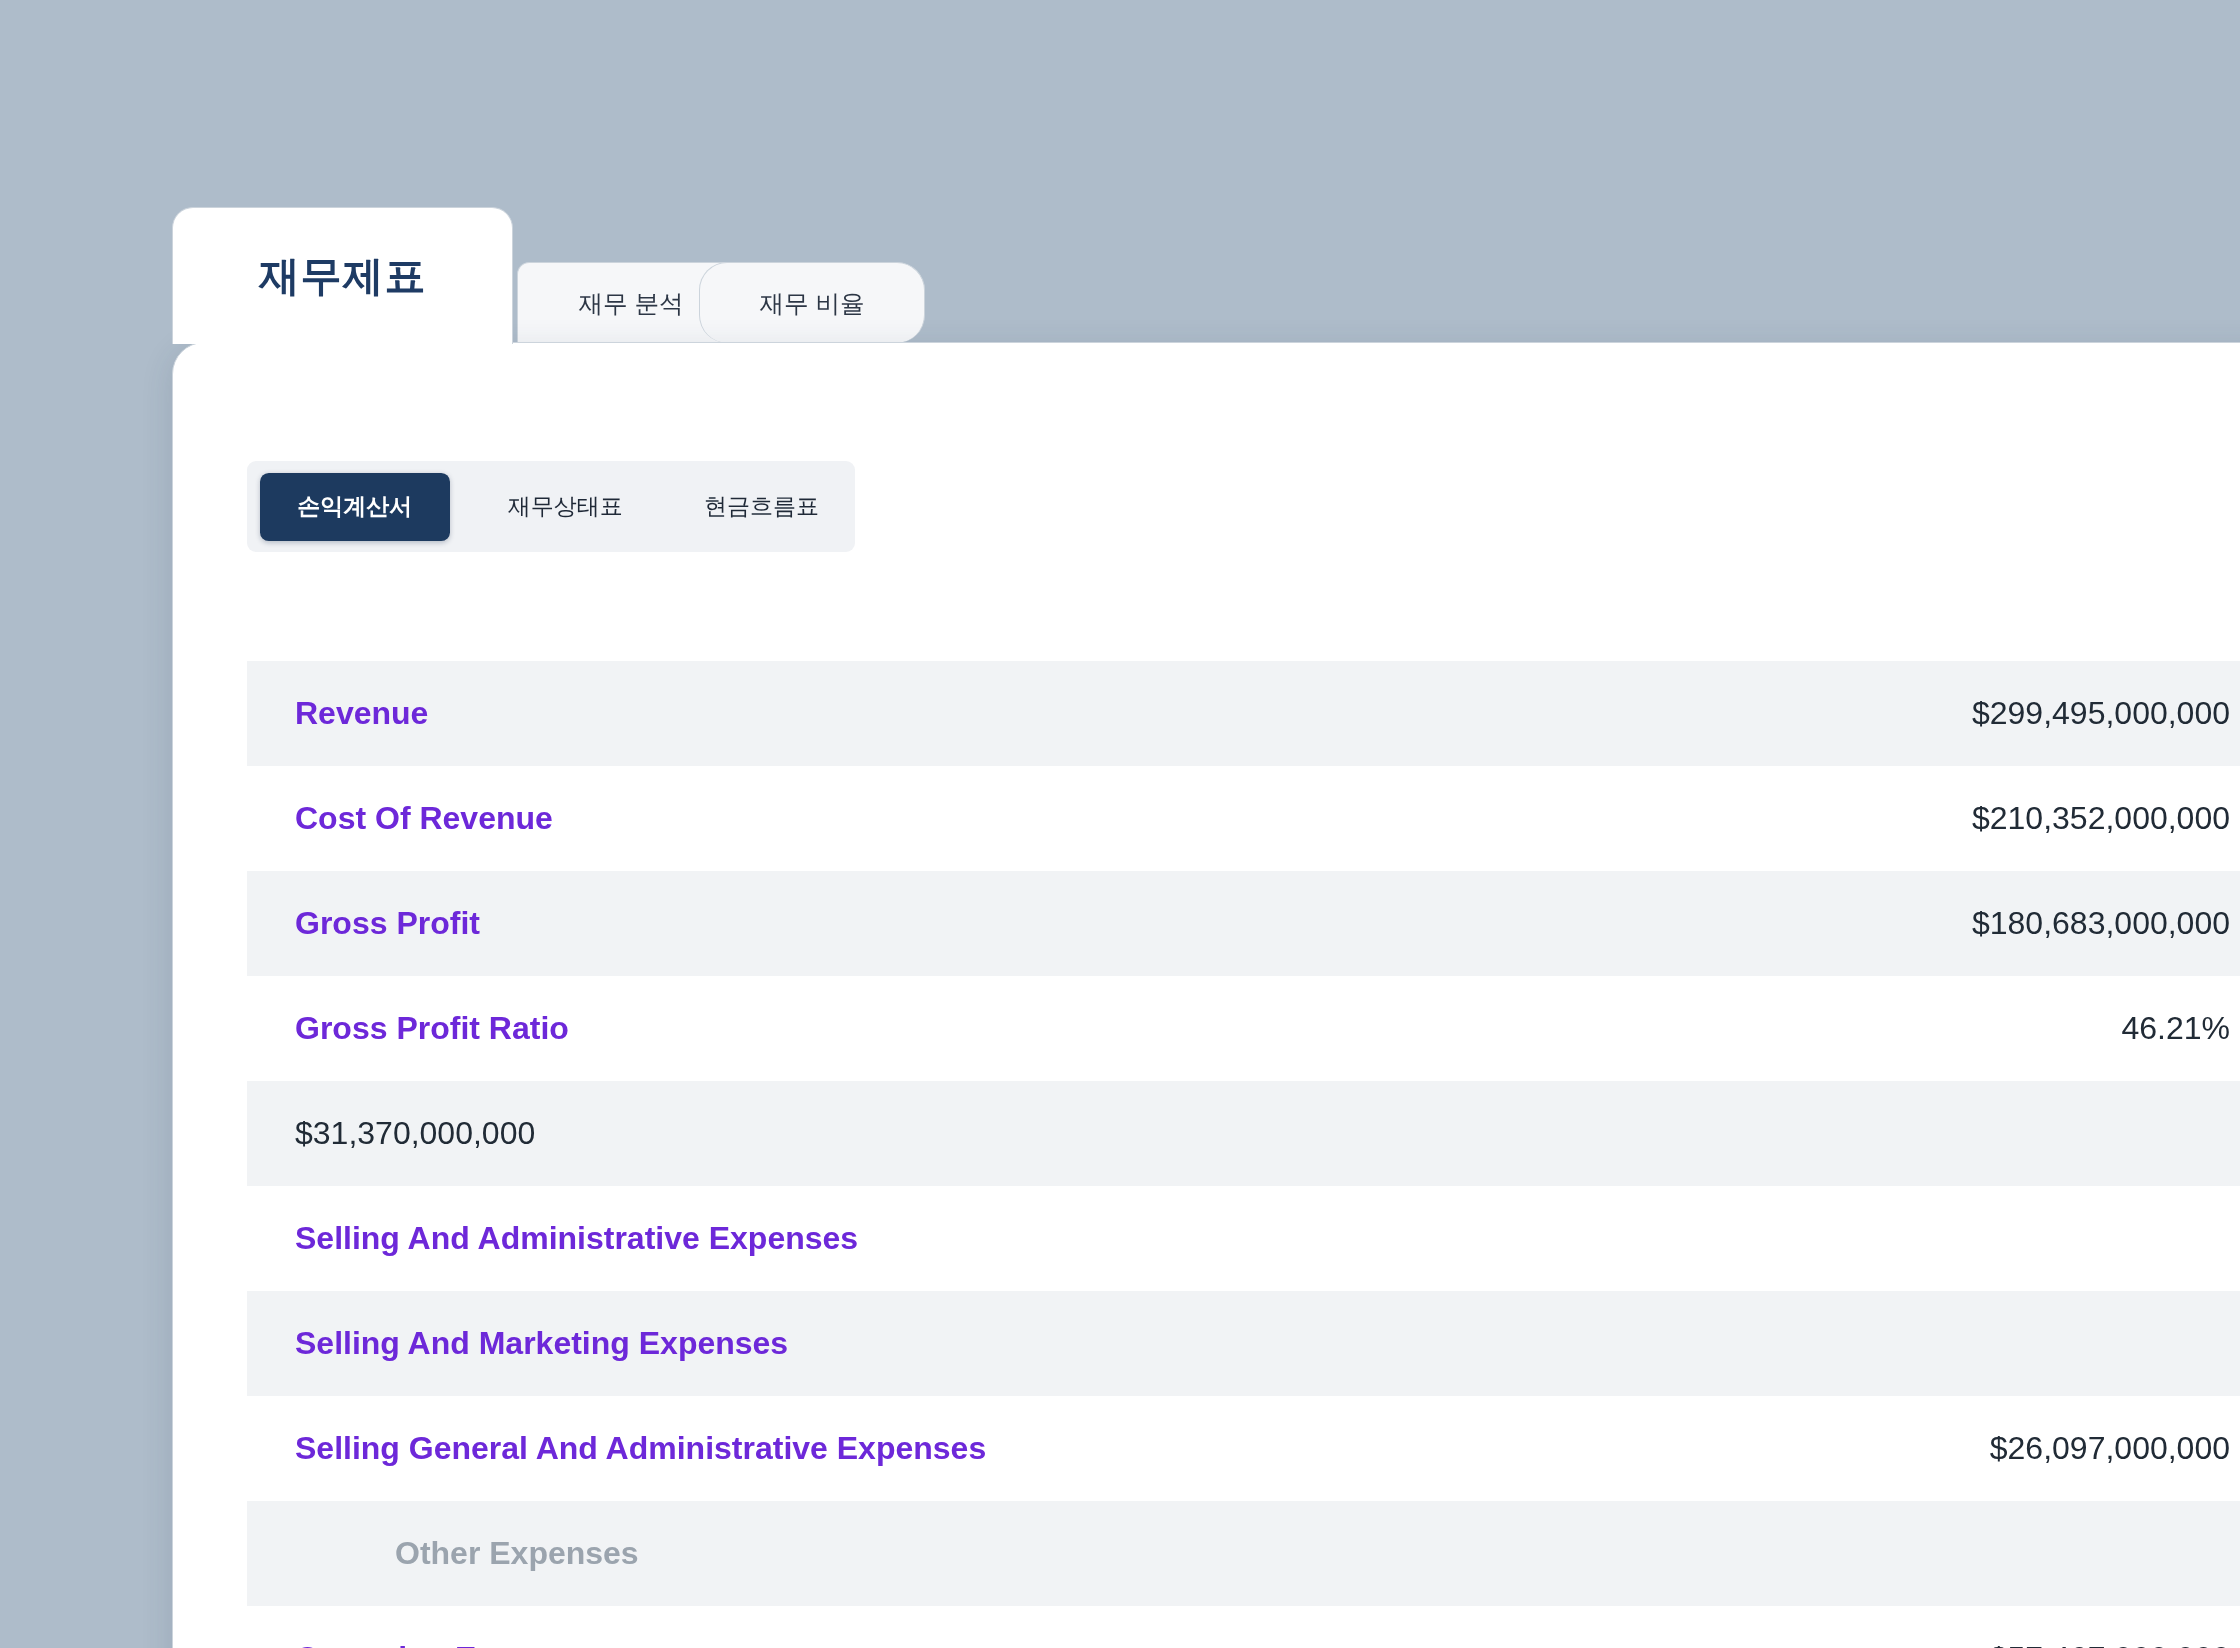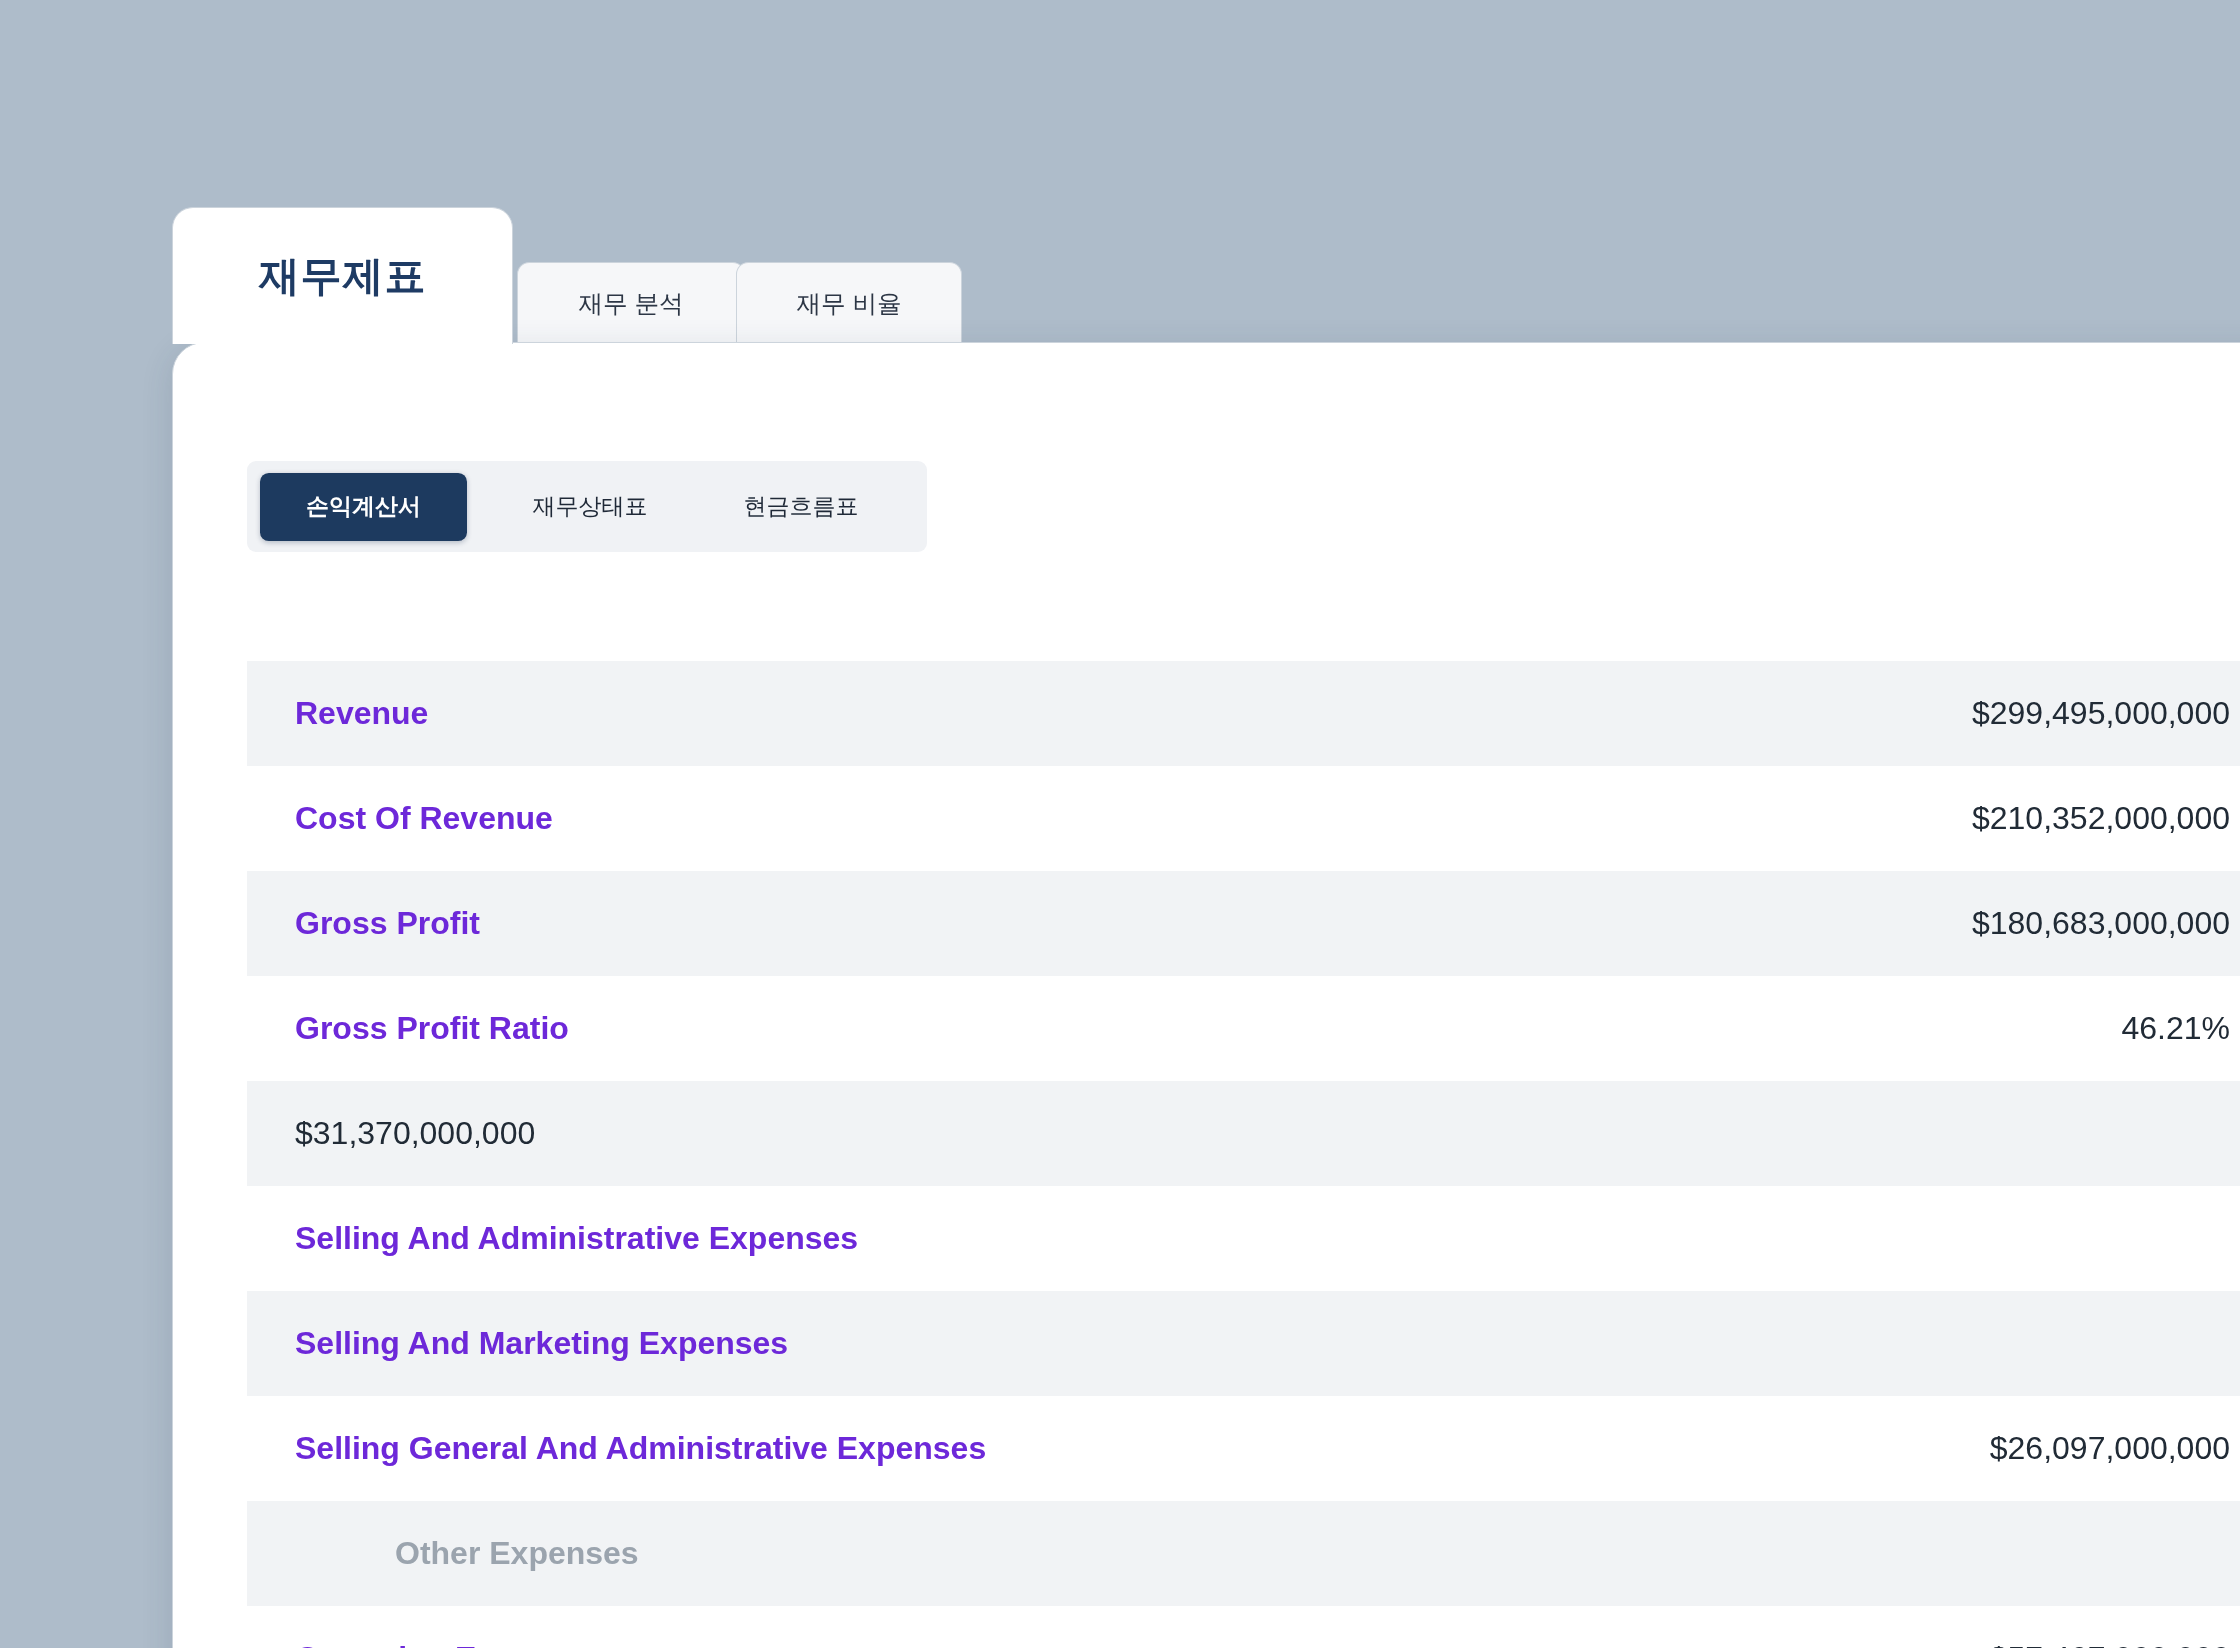--- a/index.html
+++ b/index.html
@@ -52,28 +52,28 @@
     top: 262px;
     height: 81px;
     background: #f6f7f9;
     border-radius: 12.3px 12.3px 0 0;
     z-index: 1;
     font-size: 24.6px;
     font-weight: 500;
     color: #2c3645;
   }
   .main-tab.tab-2 { left: 517px; width: 228px; }
-  .main-tab.tab-3 { left: 736px; width: 226px; }
+  .main-tab.tab-3 { left: 699px; width: 226px; border-radius: 28px; }
 
   
   .segmented {
     position: absolute;
     left: 74px;
     top: 118px;
-    width: 680px;
+    width: 608px;
     height: 91px;
     background: #f0f2f5;
     border-radius: 9px;
     display: flex;
     align-items: center;
     padding: 4px 13px;
   }
   .seg-btn {
     display: flex;
     align-items: center;

